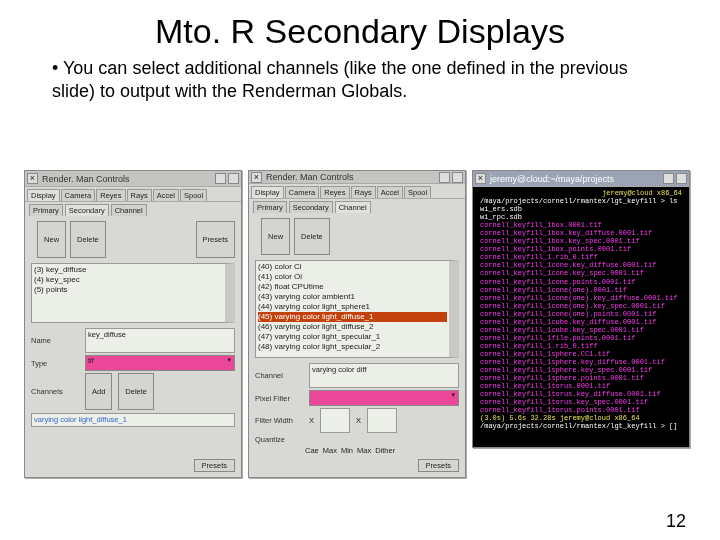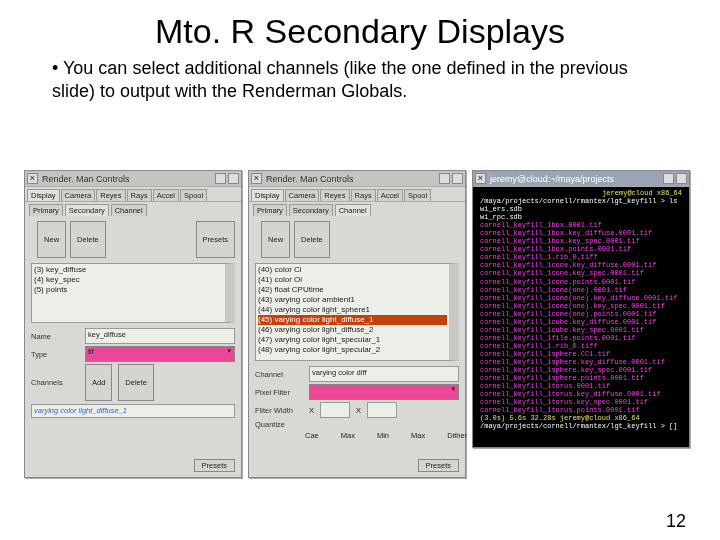--- a/index.html
+++ b/index.html
@@ -114,21 +114,21 @@
     align-items: center;
     padding: 1px 6px;
     gap: 6px;
     font-size: 7.5px;
   }
   .formrow .lbl { width: 48px; color: #333; }
   .formrow .field {
     flex: 1;
     background: #eceee8;
     border: 1px solid #999;
-    height: 16px;
+    height: 25px;
     padding: 0 2px;
     font-size: 7.5px;
     line-height: 12px;
   }
   .formrow .sel {
     flex: 1;
     background: #ec4899;
     border: 1px solid #888;
     height: 16px;
     font-size: 7.5px;
@@ -138,21 +138,20 @@
   .formrow .sel::after {
     content: "▾"; position: absolute; right: 3px; top: 0; font-size: 7px;
   }
   .bottom-output {
     margin: 2px 6px 4px 6px;
     background: #eceee8;
     border: 1px solid #999;
     height: 14px;
     font-size: 7.5px;
     color: #36c;
-    font-style: italic;
     padding: 1px 2px;
   }
   .spacer { flex: 1; }
   .footer-btn {
     margin: 3px 6px 5px auto;
     background: #d4d4d0;
     border: 1px solid #888;
     padding: 1px 7px;
     font-size: 7.5px;
   }
@@ -287,21 +286,21 @@
     <div class="formrow">
       <div class="lbl">Filter Width</div>
       <span>X</span>
       <div class="field" style="flex:0 0 30px"></div>
       <span>X</span>
       <div class="field" style="flex:0 0 30px"></div>
     </div>
     <div class="formrow">
       <div class="lbl">Quantize</div>
     </div>
-    <div class="formrow" style="padding-left:56px;gap:22px;">
+    <div class="formrow" style="padding-left:56px;gap:4px;">
       <span>Cae</span>
       <span>Max</span>
       <span>Min</span>
       <span>Max</span>
       <span>Dither</span>
     </div>
     <div class="spacer"></div>
     <div class="footer-btn">Presets</div>
   </div>
 

